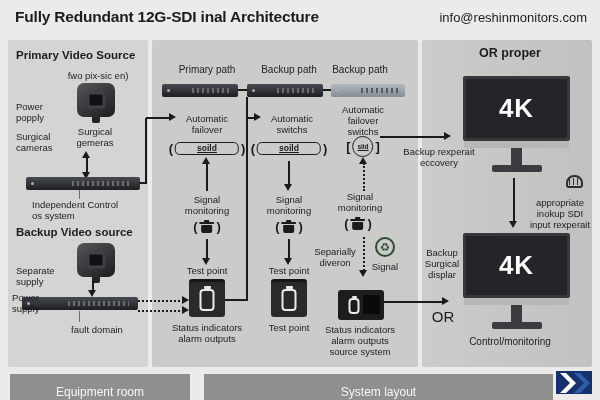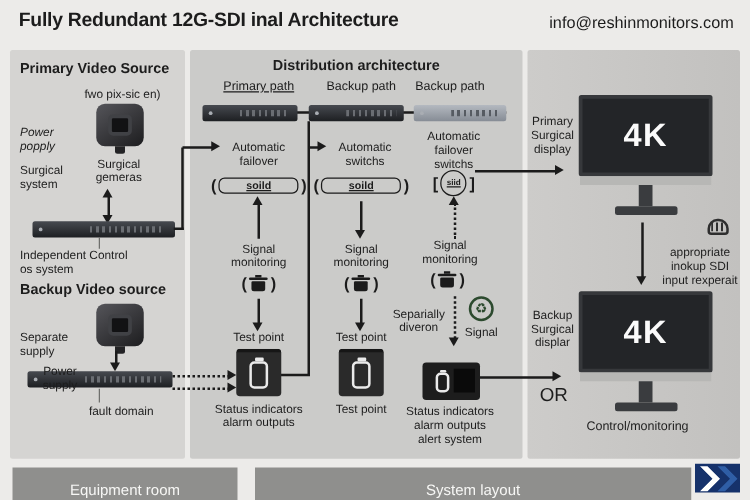--- a/index.html
+++ b/index.html
@@ -96,62 +96,61 @@
   <div class="panel" style="left:422px; width:170px; background:linear-gradient(90deg,#cdccca,#c2c1bf);"></div>
 
   <div class="t tl b" style="left:16px; top:49px; font-size:11.5px;">Primary Video Source</div>
   <div class="t" style="left:56px; top:70px; width:84px;">fwo pix-sic en)</div>
 
   <div class="cam" style="left:77px; top:83px;">
     <span class="lens"></span>
     <span class="mount"></span>
   </div>
 
-  <div class="t tl" style="left:16px; top:101px; width:44px;font-style:italic;">Power popply</div>
-  <div class="t tl" style="left:16px; top:131px; width:46px;">Surgical system</div>
+  <div class="t tl" style="left:16px; top:101px; width:44px;">Power popply</div>
+  <div class="t tl" style="left:16px; top:131px; width:46px;">Surgical cameras</div>
   <div class="t" style="left:70px; top:126px; width:50px;">Surgical gemeras</div>
 
   <div class="vl" style="left:86px; top:157px; height:16px;"></div>
   <div class="ar u" style="left:82px; top:151px;"></div>
   <div class="ar d" style="left:82px; top:172px;"></div>
 
   <div class="rack" style="left:26px; top:177px; width:114px;">
       <span class="vents"></span>
     </div>
   <div class="tick" style="left:79px; top:190px; height:9px;"></div>
-  <div class="t tl" style="left:16px; top:199px; width:88px;">Independent Control os system</div>
+  <div class="t tl" style="left:32px; top:199px; width:88px;">Independent Control os system</div>
 
   <div class="t tl b" style="left:16px; top:226px; font-size:11.5px;">Backup Video source</div>
   <div class="cam" style="left:77px; top:243px;">
     <span class="lens"></span>
     <span class="mount"></span>
   </div>
   <div class="t tl" style="left:16px; top:265px; width:48px;">Separate supply</div>
   <div class="vl" style="left:92px; top:281px; height:11px;"></div>
   <div class="ar d" style="left:88px; top:290px;"></div>
   <div class="rack" style="left:22px; top:297px; width:116px;">
       <span class="vents"></span>
     </div>
-  <div class="t tl" style="left:28px; top:292px; width:40px;text-align:center;">Power supply</div>
+  <div class="t tl" style="left:12px; top:292px; width:40px;">Power supply</div>
   <div class="tick" style="left:79px; top:311px; height:11px;"></div>
   <div class="t" style="left:62px; top:324px; width:70px;">fault domain</div>
 
   <div class="hd" style="left:138px; top:300px; width:46px;"></div>
   <div class="ar r" style="left:182px; top:296px;"></div>
   <div class="hd" style="left:138px; top:310px; width:46px;"></div>
   <div class="ar r" style="left:182px; top:306px;"></div>
 
   <div class="hl" style="left:139px; top:182px; width:8px;"></div>
   <div class="vl" style="left:145px; top:118px; height:66px;"></div>
   <div class="hl" style="left:146px; top:117px; width:24px;"></div>
   <div class="ar r" style="left:169px; top:113px;"></div>
 
-  <div class="t b" style="left:152px; top:47px; width:266px; font-size:11.5px;">Distribution architecture</div>
-
-  <div class="t" style="left:172px; top:64px; width:70px; font-size:10px;text-decoration:underline;">Primary path</div>
+
+  <div class="t" style="left:172px; top:64px; width:70px; font-size:10px;">Primary path</div>
   <div class="t" style="left:254px; top:64px; width:70px; font-size:10px;">Backup path</div>
   <div class="t" style="left:325px; top:64px; width:70px; font-size:10px;">Backup path</div>
 
   <div class="hl" style="left:165px; top:89px; width:240px;"></div>
   <div class="rack" style="left:162px; top:84px; width:76px;">
       <span class="vents"></span>
     </div>
   <div class="rack" style="left:247px; top:84px; width:76px;">
       <span class="vents"></span>
     </div>
@@ -233,37 +232,38 @@
   <div class="tdev" style="left:271px; top:279px;">
       <span class="batt"></span>
     </div>
   <div class="wdev" style="left:338px; top:290px;">
     <span class="batt"></span>
       <span class="wscr"></span>
   </div>
 
   <div class="t" style="left:167px; top:322px; width:80px;">Status indicators alarm outputs</div>
   <div class="t" style="left:259px; top:322px; width:60px;">Test point</div>
-  <div class="t" style="left:322px; top:324px; width:76px;">Status indicators alarm outputs alert system</div>
+  <div class="t" style="left:322px; top:324px; width:76px;">Status indicators alarm outputs source system</div>
 
   <div class="hl" style="left:380px; top:136px; width:65px;"></div>
   <div class="ar r" style="left:444px; top:132px;"></div>
   <div class="hl" style="left:384px; top:301px; width:59px;"></div>
   <div class="ar r" style="left:442px; top:297px;"></div>
 
-
-  <div class="t" style="left:421px; top:92px; width:42px;">Primary Surgical display</div>
+  <div class="t b" style="left:455px; top:46px; width:110px; font-size:12.5px;">OR proper</div>
+
   <div class="monitor" style="left:463px; top:76px;">
     <div class="scr">
         <span>4K</span>
       </div>
     <div class="strip"></div>
     <div class="neck"></div>
     <div class="mbase"></div>
   </div>
+  <div class="t" style="left:394px; top:146px; width:90px;">Backup rexperait eccovery</div>
 
   <div class="sdiicon" style="left:566px; top:175px;"></div>
   <div class="t" style="left:527px; top:197px; width:66px;">appropriate inokup SDI input rexperait</div>
   <div class="vl" style="left:513px; top:178px; height:44px;"></div>
   <div class="ar d" style="left:509px; top:221px;"></div>
 
   <div class="t" style="left:421px; top:247px; width:42px;">Backup Surgical displar</div>
   <div class="monitor" style="left:463px; top:233px;">
     <div class="scr">
         <span>4K</span>

